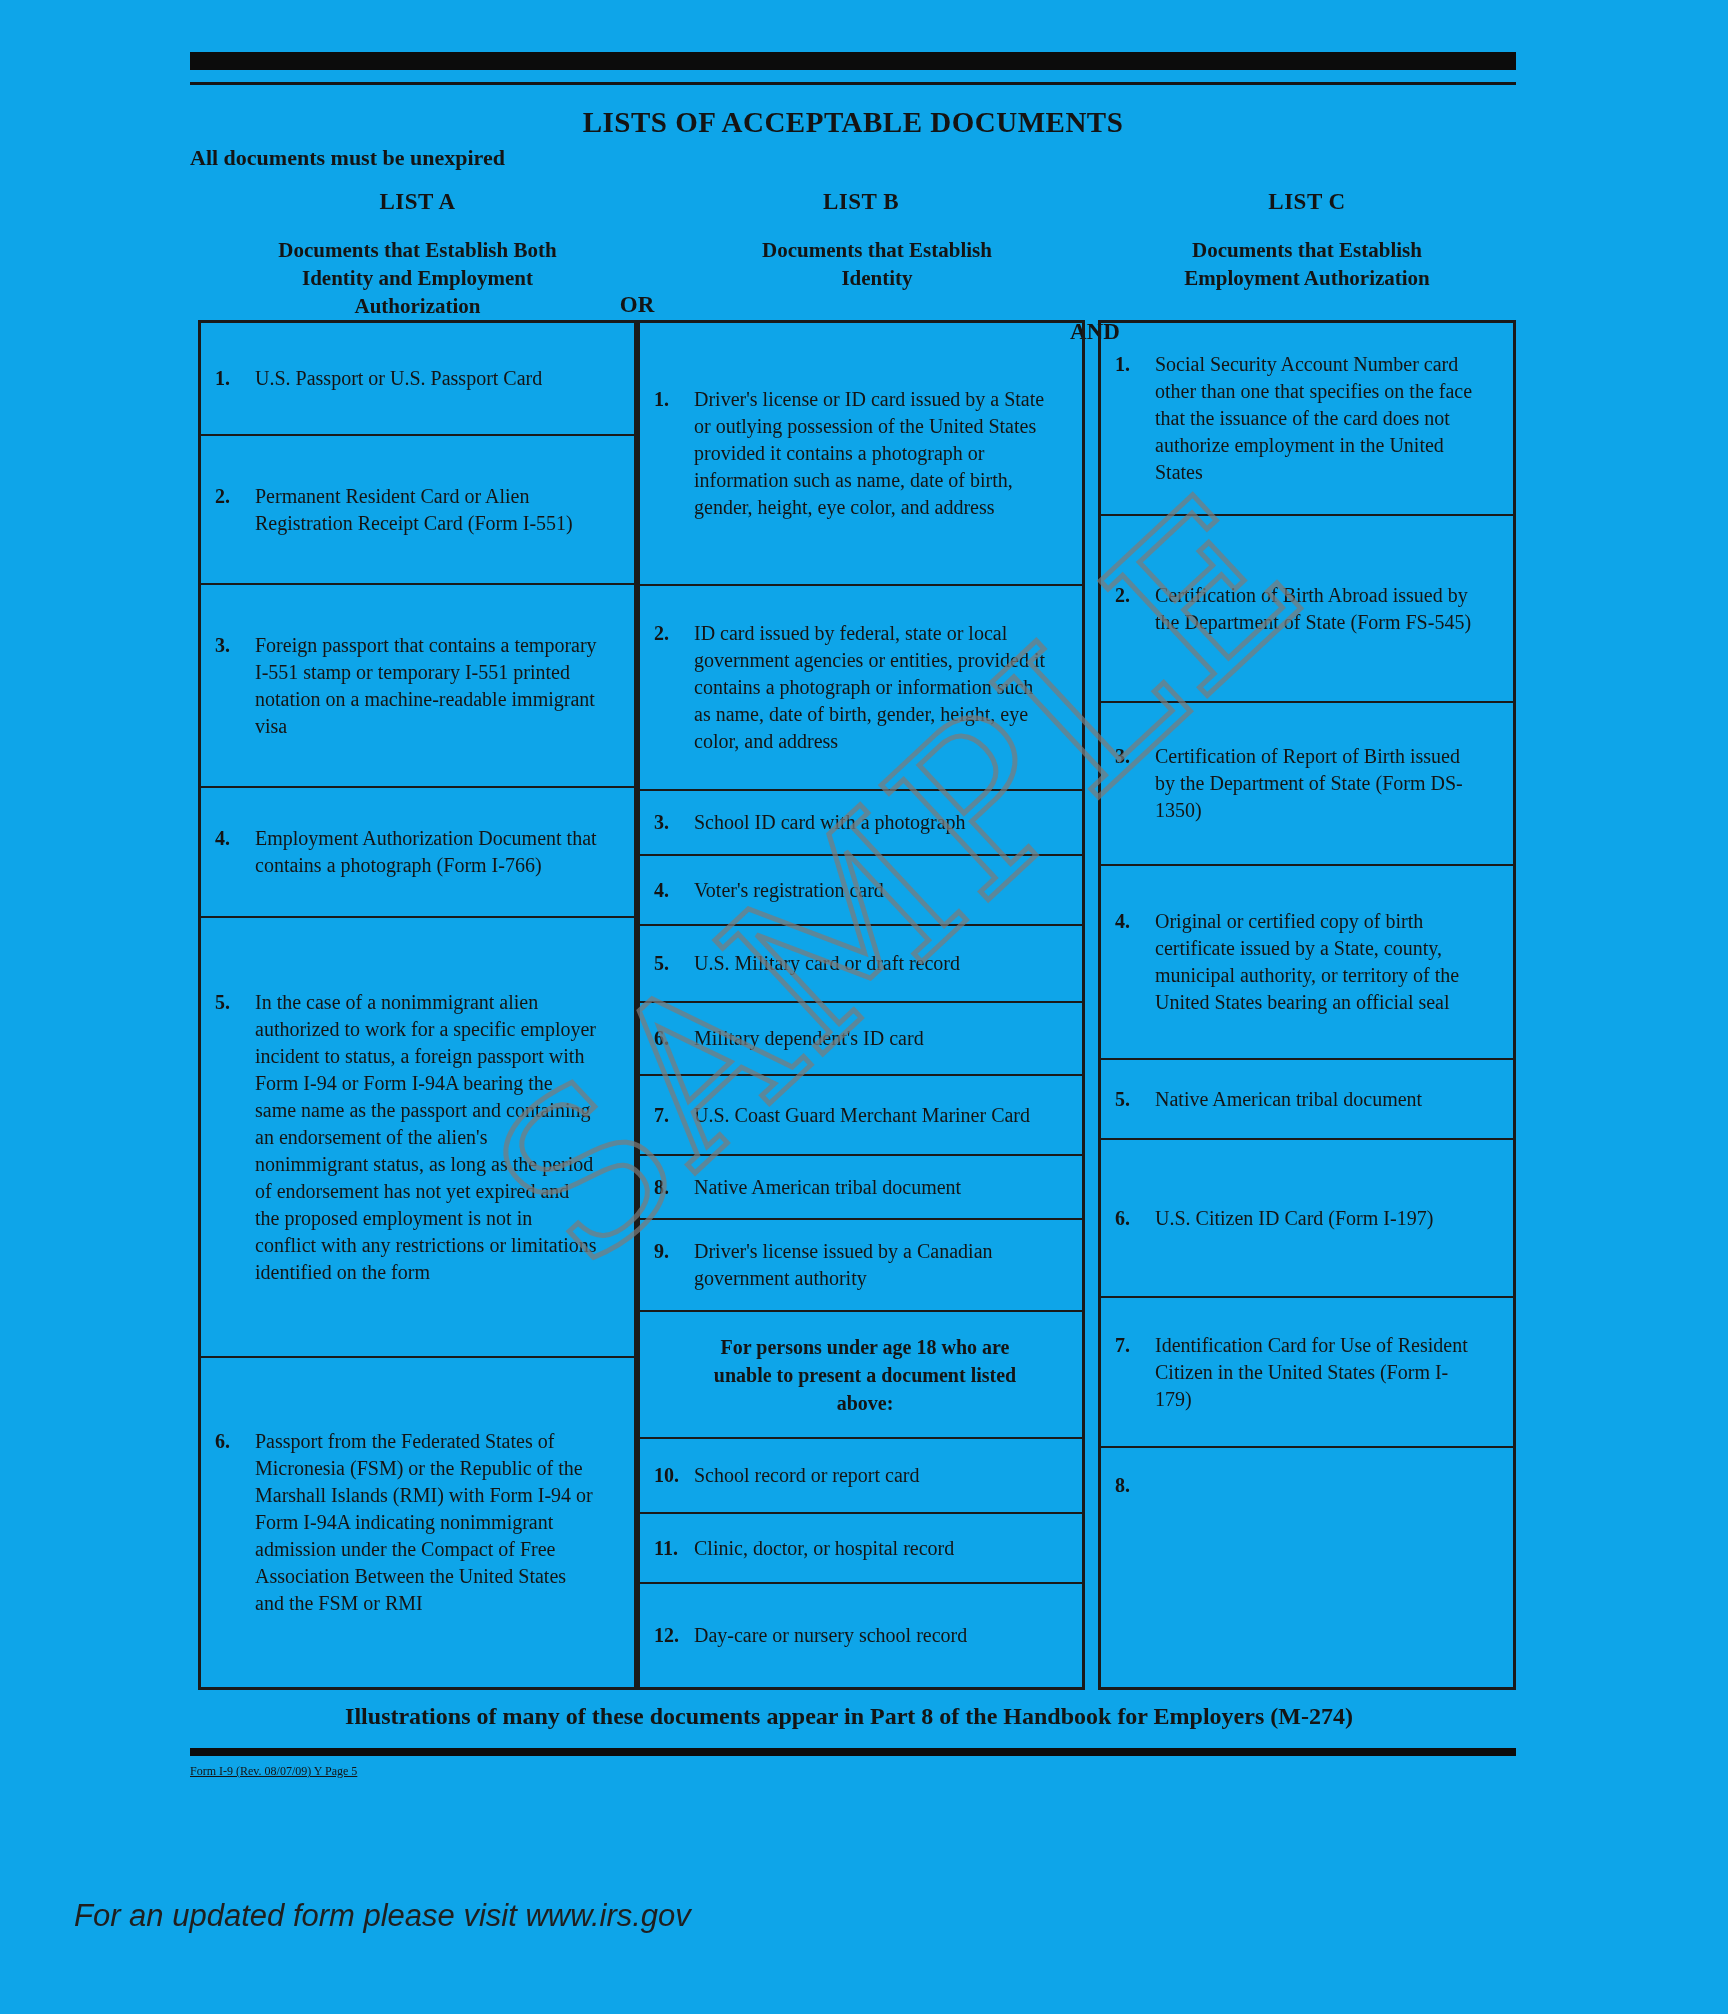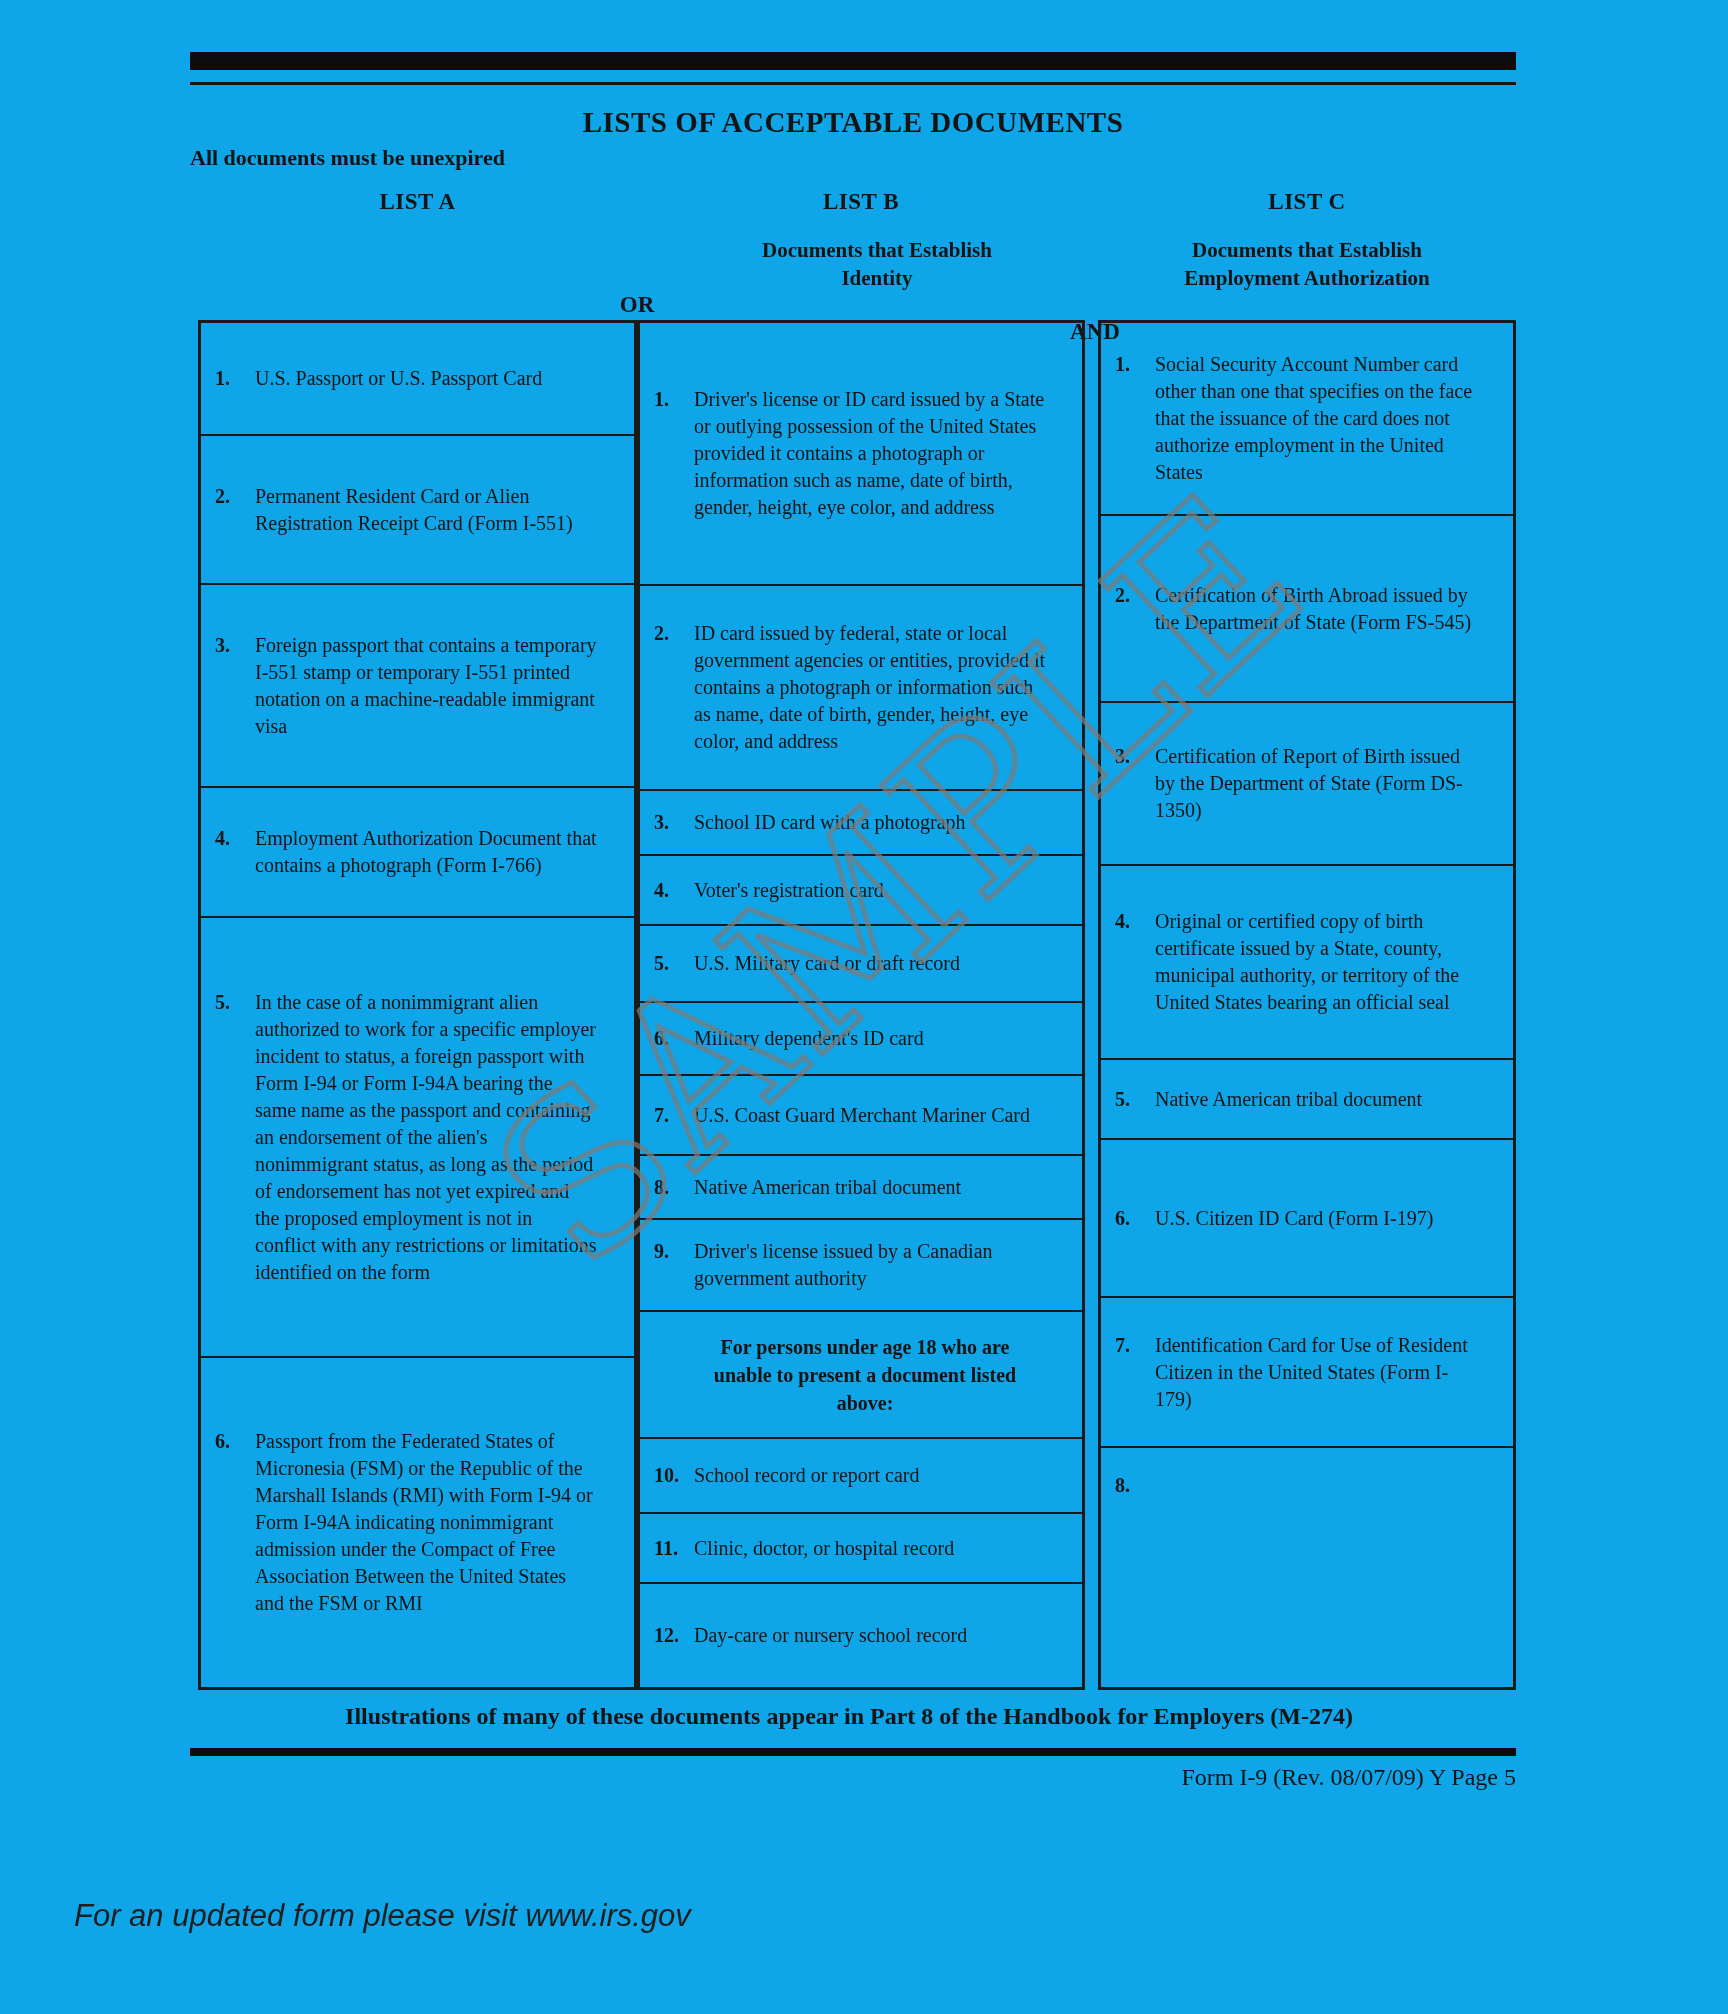--- a/index.html
+++ b/index.html
@@ -43,39 +43,40 @@
   .header-cell{justify-content:center;}
   .minor-head{font-weight:bold;font-size:20px;line-height:28px;text-align:center;max-width:310px;}
   .watermark{position:absolute;left:900px;top:880px;
     transform:translate(-50%,-50%) rotate(-43deg);
     font-family:"DejaVu Serif",serif;font-size:215px;letter-spacing:6px;white-space:nowrap;
     color:transparent;-webkit-text-stroke:5px rgba(124,124,124,0.72);
     z-index:5;pointer-events:none;}
   .illustrations{position:absolute;left:186px;top:1703px;width:1326px;text-align:center;
     font-weight:bold;font-size:24px;}
   .bottom-rule{position:absolute;left:190px;top:1748px;width:1326px;height:8px;background:#0c0c0c;}
-  .form-ref{position:absolute;left:190px;top:1764px;width:1326px;text-align:right;font-size:24px;}
+  .form-ref{position:absolute;left:190px;top:1764px;width:1326px;font-size:12px;text-decoration:underline;}
   .update-note{position:absolute;left:74px;top:1898px;
     font-family:"Liberation Sans","DejaVu Sans",sans-serif;font-style:italic;font-size:31px;color:#1f1f1f;}
 </style>
 </head>
 <body>
 
 <div class="page">
 
   <div class="bar-thick"></div>
   <div class="bar-thin"></div>
 
   <div class="title">LISTS OF ACCEPTABLE DOCUMENTS</div>
   <div class="subtitle">All documents must be unexpired</div>
 
   <div class="list-label" id="labelA">LIST A</div>
   <div class="list-label" id="labelB">LIST B</div>
   <div class="list-label" id="labelC">LIST C</div>
 
+  <div class="col-header" id="headA"><span>Documents that Establish Both Identity and Employment Authorization</span></div>
   <div class="col-header" id="headB"><span>Documents that Establish Identity</span></div>
   <div class="col-header" id="headC"><span>Documents that Establish Employment Authorization</span></div>
 
   <div class="conj" id="or">OR</div>
   <div class="conj" id="and">AND</div>
 
   <div class="doc-table">
 
     <div class="col" id="colA">
       <div class="cell" style="height:113px">

